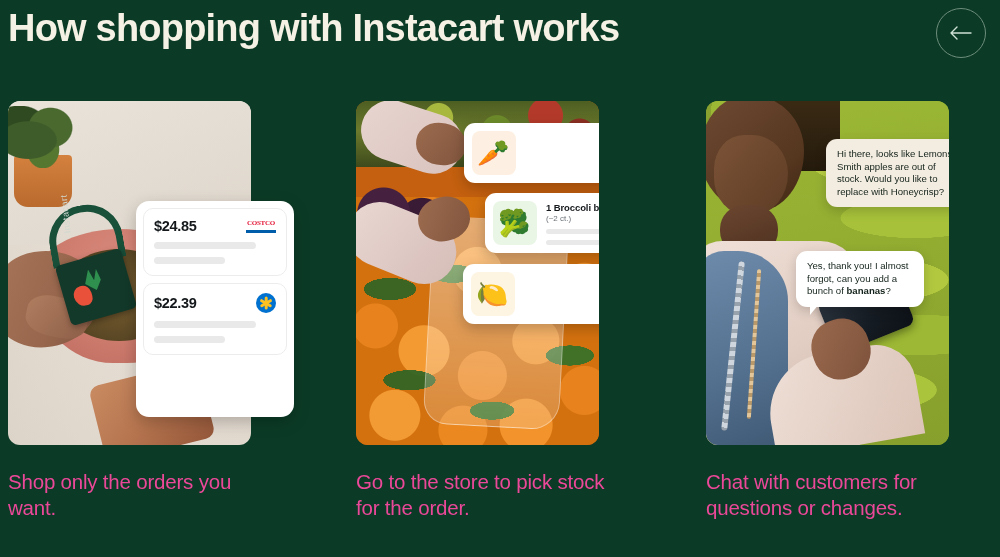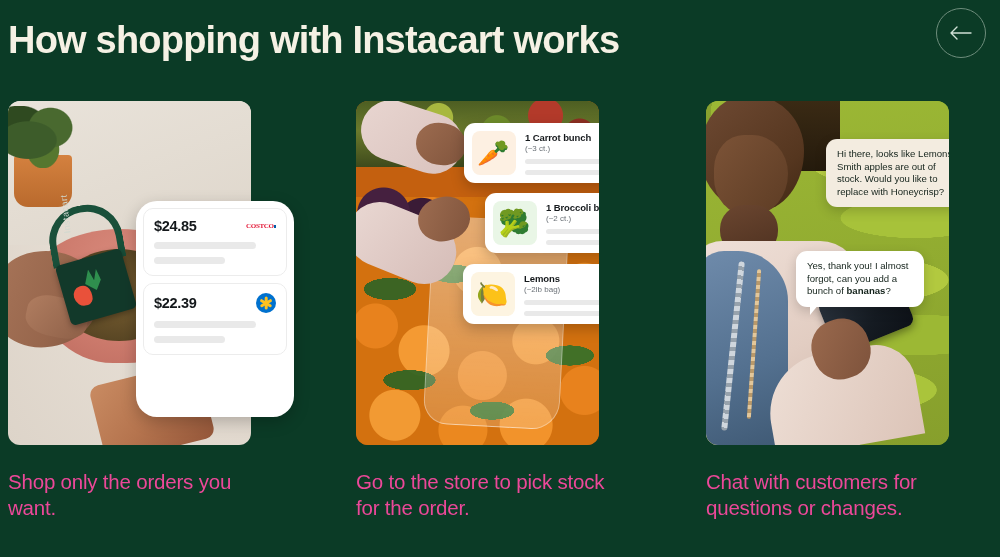--- a/index.html
+++ b/index.html
@@ -14,21 +14,21 @@
   .page {
     position: relative;
     width: 1000px; height: 557px;
     background: #0b3b26;
     overflow: hidden;
   }
 
   
   .page-title {
     position: absolute;
-    left: 8px; top: 14px;
+    left: 8px; top: 2px;
     font-size: 38px;
     font-weight: bold;
     letter-spacing: -0.8px;
     color: #f5f1e4;
     line-height: 52px;
     white-space: nowrap;
   }
 
   .back-button {
     position: absolute;
@@ -157,21 +157,21 @@
     position:absolute; left:178px; top:292px; width:22px; height:15px;
     background:#1d1c1a; border-radius:3px; transform: rotate(-14deg);
   }
 
   
   .price-stack {
     position: absolute;
     left: 128px; top: 100px;
     width: 158px;
     background: #ffffff;
-    border-radius: 21px;
+    border-radius: 13px;
     padding: 7px;
     box-shadow: 0 5px 16px rgba(0,0,0,.22);
     overflow: hidden;
     height: 216px;
   }
   .price-card {
     background: #fff;
     border: 1px solid #ececec;
     border-radius: 10px;
     padding: 9px 10px 11px 10px;
@@ -180,21 +180,21 @@
     flex-direction: column;
   }
   .price-top { display:flex; align-items:center; justify-content:space-between; }
   .price-val { font-size: 14.5px; font-weight: bold; color:#14181b; letter-spacing:-.3px; }
   .skel { height: 7px; border-radius: 4px; background:#e9e9e9; margin-top: 8px; }
   .skel.w1 { width: 84%; }
   .skel.w2 { width: 58%; }
 
   .logo-costco {
     width:30px; height:14px;
-    display:flex; flex-direction:row; align-items:center; justify-content:space-between;margin-left:36px;
+    display:flex; flex-direction:column; align-items:center; justify-content:space-between;margin-left:36px;
   }
   .logo-costco .txt {
     font-size:7px; font-weight:bold; color:#e31837; letter-spacing:-.3px;
     font-family:"Liberation Serif", serif; line-height:8px;
   }
   .logo-costco .bar { width:30px; height:3px; background:#005daa; margin-top:1px; }
 
   .logo-walmart {
     width:20px; height:20px; border-radius:50%;
     background:#0071ce; position:relative;
@@ -500,46 +500,34 @@
         <div class="ph2-shelf-veg"></div>
         <div class="ph2-purple"></div>
         <div class="ph2-arm-a"></div>
         <div class="ph2-hand-a"></div>
         <div class="ph2-bag"></div>
         <div class="ph2-arm-b"></div>
         <div class="ph2-hand-b"></div>
 
         <div class="item-card item-1">
           <div class="item-thumb thumb-carrot">🥕</div>
-          <div class="item-body">
-            <div class="item-title">1 Carrot bunch</div>
-            <div class="item-sub">(~3 ct.)</div>
-            <div class="skel w1"></div>
-            <div class="skel w2"></div>
-          </div>
         </div>
 
         <div class="item-card item-2">
           <div class="item-thumb thumb-brocc">🥦</div>
           <div class="item-body">
             <div class="item-title">1 Broccoli bunch</div>
             <div class="item-sub">(~2 ct.)</div>
             <div class="skel w1"></div>
             <div class="skel w2"></div>
           </div>
         </div>
 
         <div class="item-card item-3">
           <div class="item-thumb thumb-lemon">🍋</div>
-          <div class="item-body">
-            <div class="item-title">Lemons</div>
-            <div class="item-sub">(~2lb bag)</div>
-            <div class="skel w1"></div>
-            <div class="skel w2"></div>
-          </div>
         </div>
       </div>
 
       <div class="caption">Go to the store to pick stock for the order.</div>
     </div>
 
     <div class="panel panel-3">
 
       <div class="photo photo-3">
         <div class="ph3-bg"></div>

